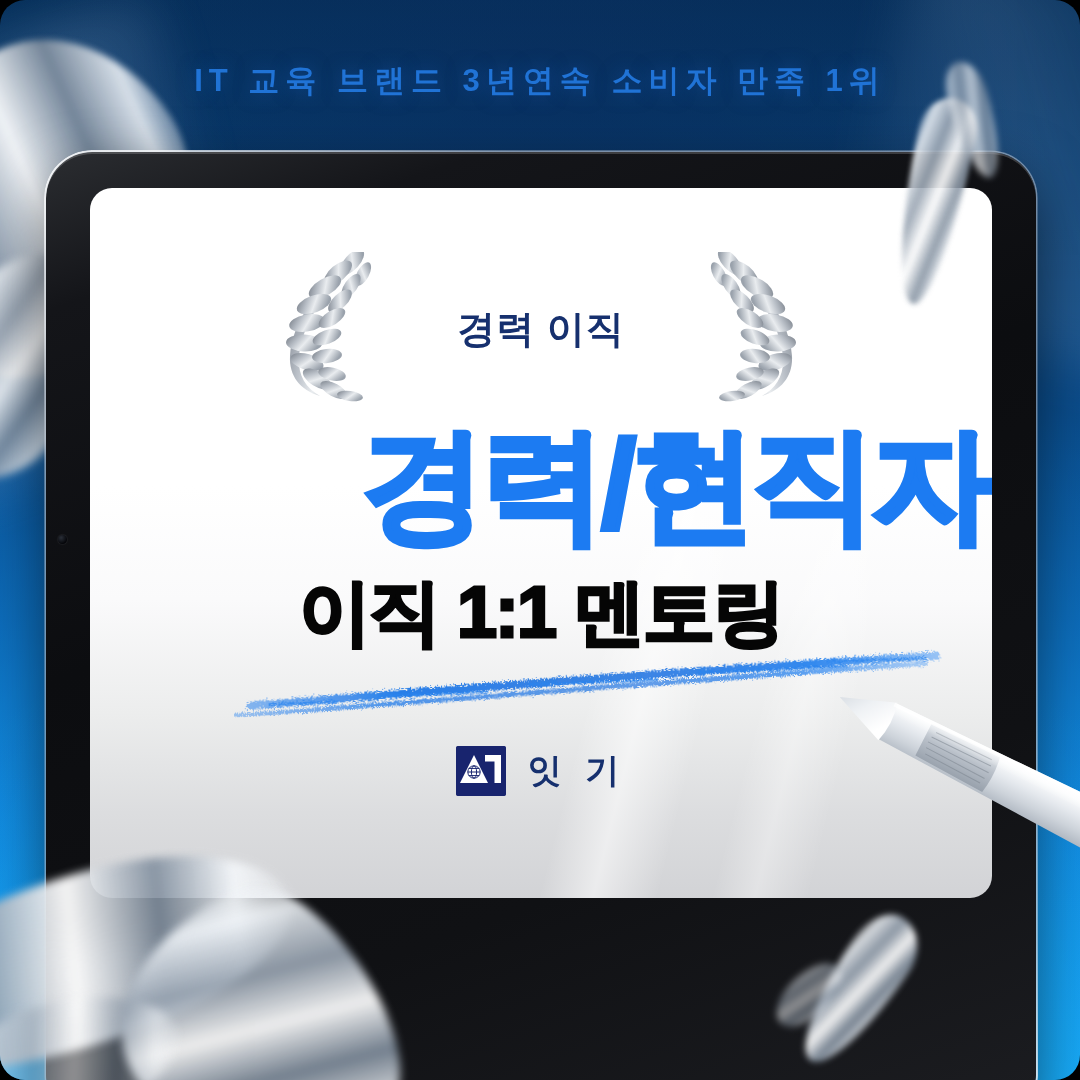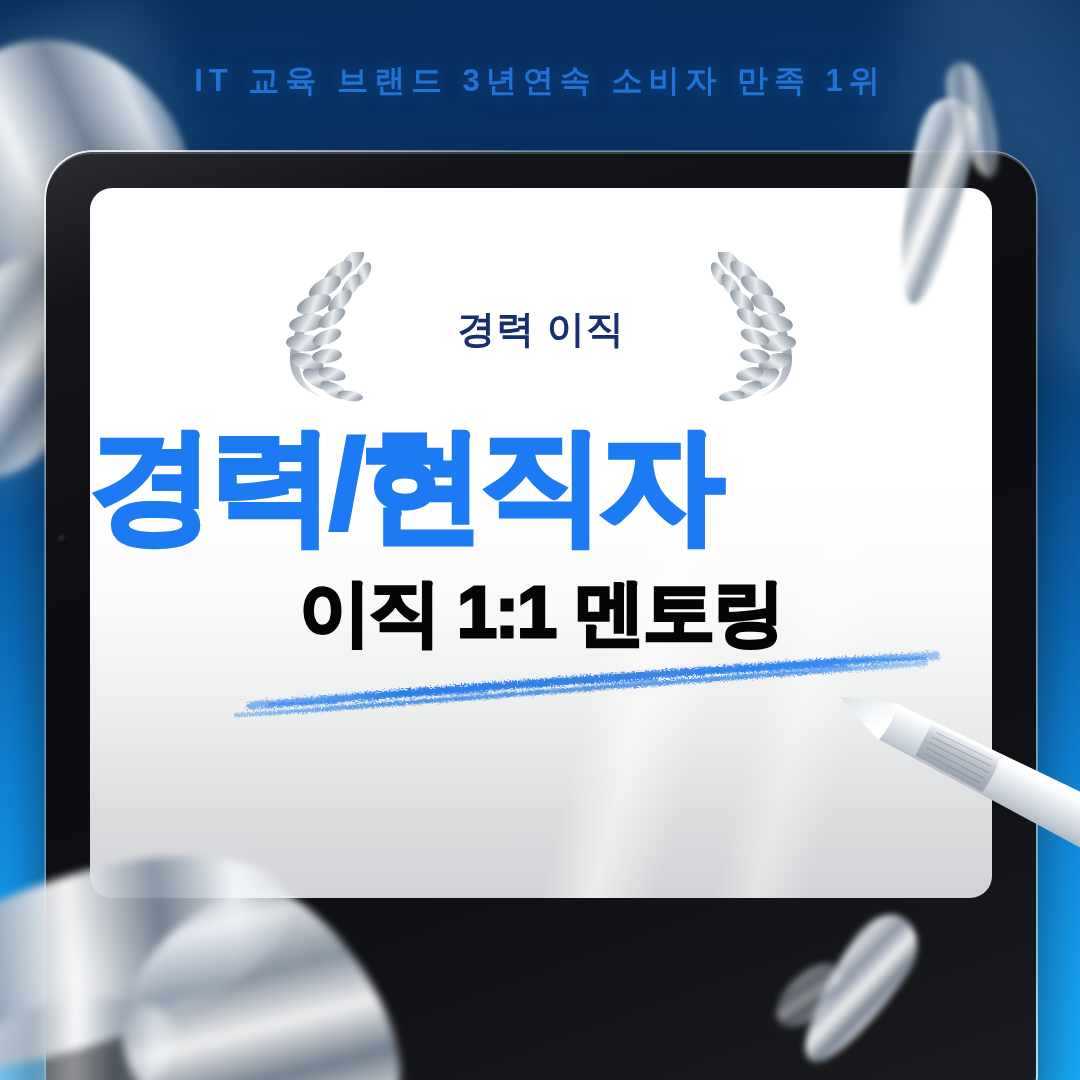--- a/index.html
+++ b/index.html
@@ -4,21 +4,21 @@
 <style>
   * { margin:0; padding:0; box-sizing:border-box; }
   html,body{
     width:1080px; height:1080px; overflow:hidden;
     font-family:"Liberation Sans","DejaVu Sans",sans-serif;
     background:#000;
   }
 
   
   .stage{
-    position:relative; width:1080px; height:1080px; overflow:hidden;
+    position:relative; width:1080px; height:1080px; overflow:hidden;border-radius:25px;
   }
 
   
   .bg-base{
     position:absolute; inset:0;
     background:
       radial-gradient(125% 80% at 50% 112%, #1186ee 0%, #0b6fd8 18%, #0a59b4 38%, #08418b 58%, #06305f 76%, #041e3c 100%),
       linear-gradient(180deg,#021428 0%,#04203f 16%,#06305f 34%,#074d96 58%,#0a6ac4 78%,#0f86ec 100%);
     background-blend-mode:screen, normal;
   }
@@ -192,21 +192,21 @@
   .award-text{
     width:330px; text-align:center;
     color:#16306e; font-weight:800; font-size:38px; line-height:1.32;
     letter-spacing:1px;
   }
   .award-text div{ white-space:nowrap; }
 
   
   .title-main{
     position:absolute; left:0; top:234px; width:100%;
-    text-align:left; white-space:nowrap;
+    text-align:right; white-space:nowrap;
     font-size:124px; font-weight:900; line-height:1;
     color:#1c7bf2; letter-spacing:-4px;
     -webkit-text-stroke:5px #1c7bf2;
   }
   
   .title-sub{
     position:absolute; left:0; top:388px; width:100%;
     text-align:center; white-space:nowrap;
     font-size:72px; font-weight:900; line-height:1;
     color:#050505; letter-spacing:-2px;
@@ -373,20 +373,40 @@
               <rect x="40" y="33" width="70" height="2.4"></rect>
               <rect x="150" y="29" width="110" height="2.2"></rect>
               <rect x="300" y="23" width="130" height="2.6"></rect>
               <rect x="470" y="17" width="150" height="2.4"></rect>
               <rect x="600" y="12" width="100" height="2.2"></rect>
             </g>
           </svg>
         </span>
 
         
+        <div class="logo-row">
+          <span class="logo-mark">
+            <svg viewBox="0 0 50 50" width="50" height="50" aria-hidden="true">
+              <rect width="50" height="50" rx="2" fill="#18246e"></rect>
+
+              <path d="M18 9 L32 37 L4 37 Z" fill="#ffffff"></path>
+
+              <g stroke="#18246e" stroke-width="1" fill="none">
+                <circle cx="18" cy="26" r="6.2" fill="#ffffff"></circle>
+                <ellipse cx="18" cy="26" rx="2.6" ry="6.2"></ellipse>
+                <line x1="11.8" y1="26" x2="24.2" y2="26"></line>
+                <line x1="12.7" y1="22.4" x2="23.3" y2="22.4"></line>
+                <line x1="12.7" y1="29.6" x2="23.3" y2="29.6"></line>
+              </g>
+
+              <path d="M29 9 H45 V37 H38.5 V15.5 H29 Z" fill="#ffffff"></path>
+            </svg>
+          </span>
+          <span class="logo-text">잇 기</span>
+        </div>
 
       </div>
     </div>
   </div>
 
   
   <span>
     <svg class="pen" viewBox="0 0 330 84" aria-hidden="true">
       <defs>
         <linearGradient id="pbody" x1="0" y1="0" x2="0" y2="1">

